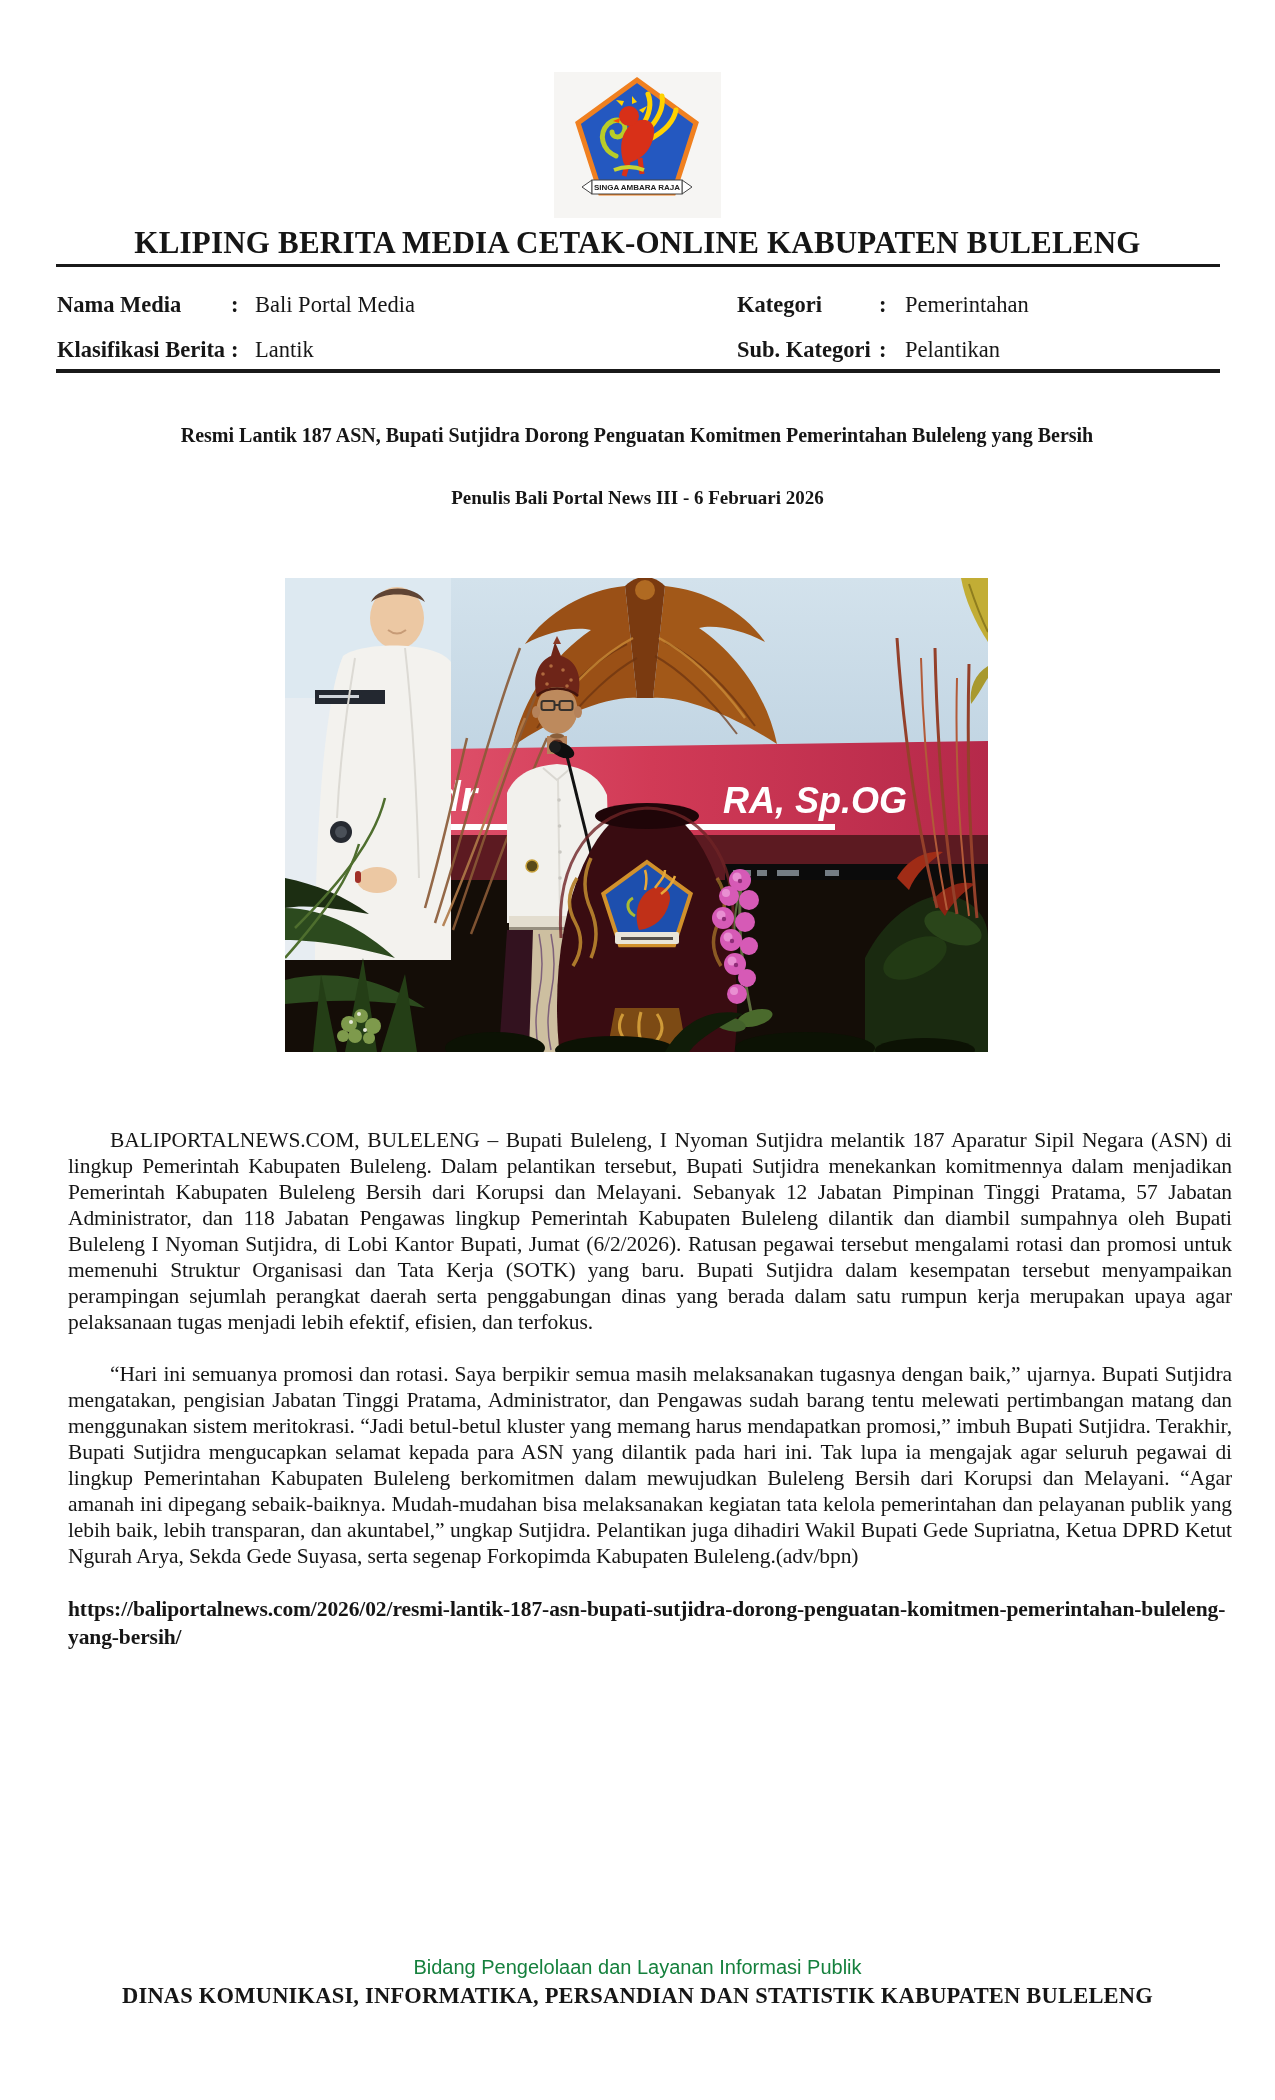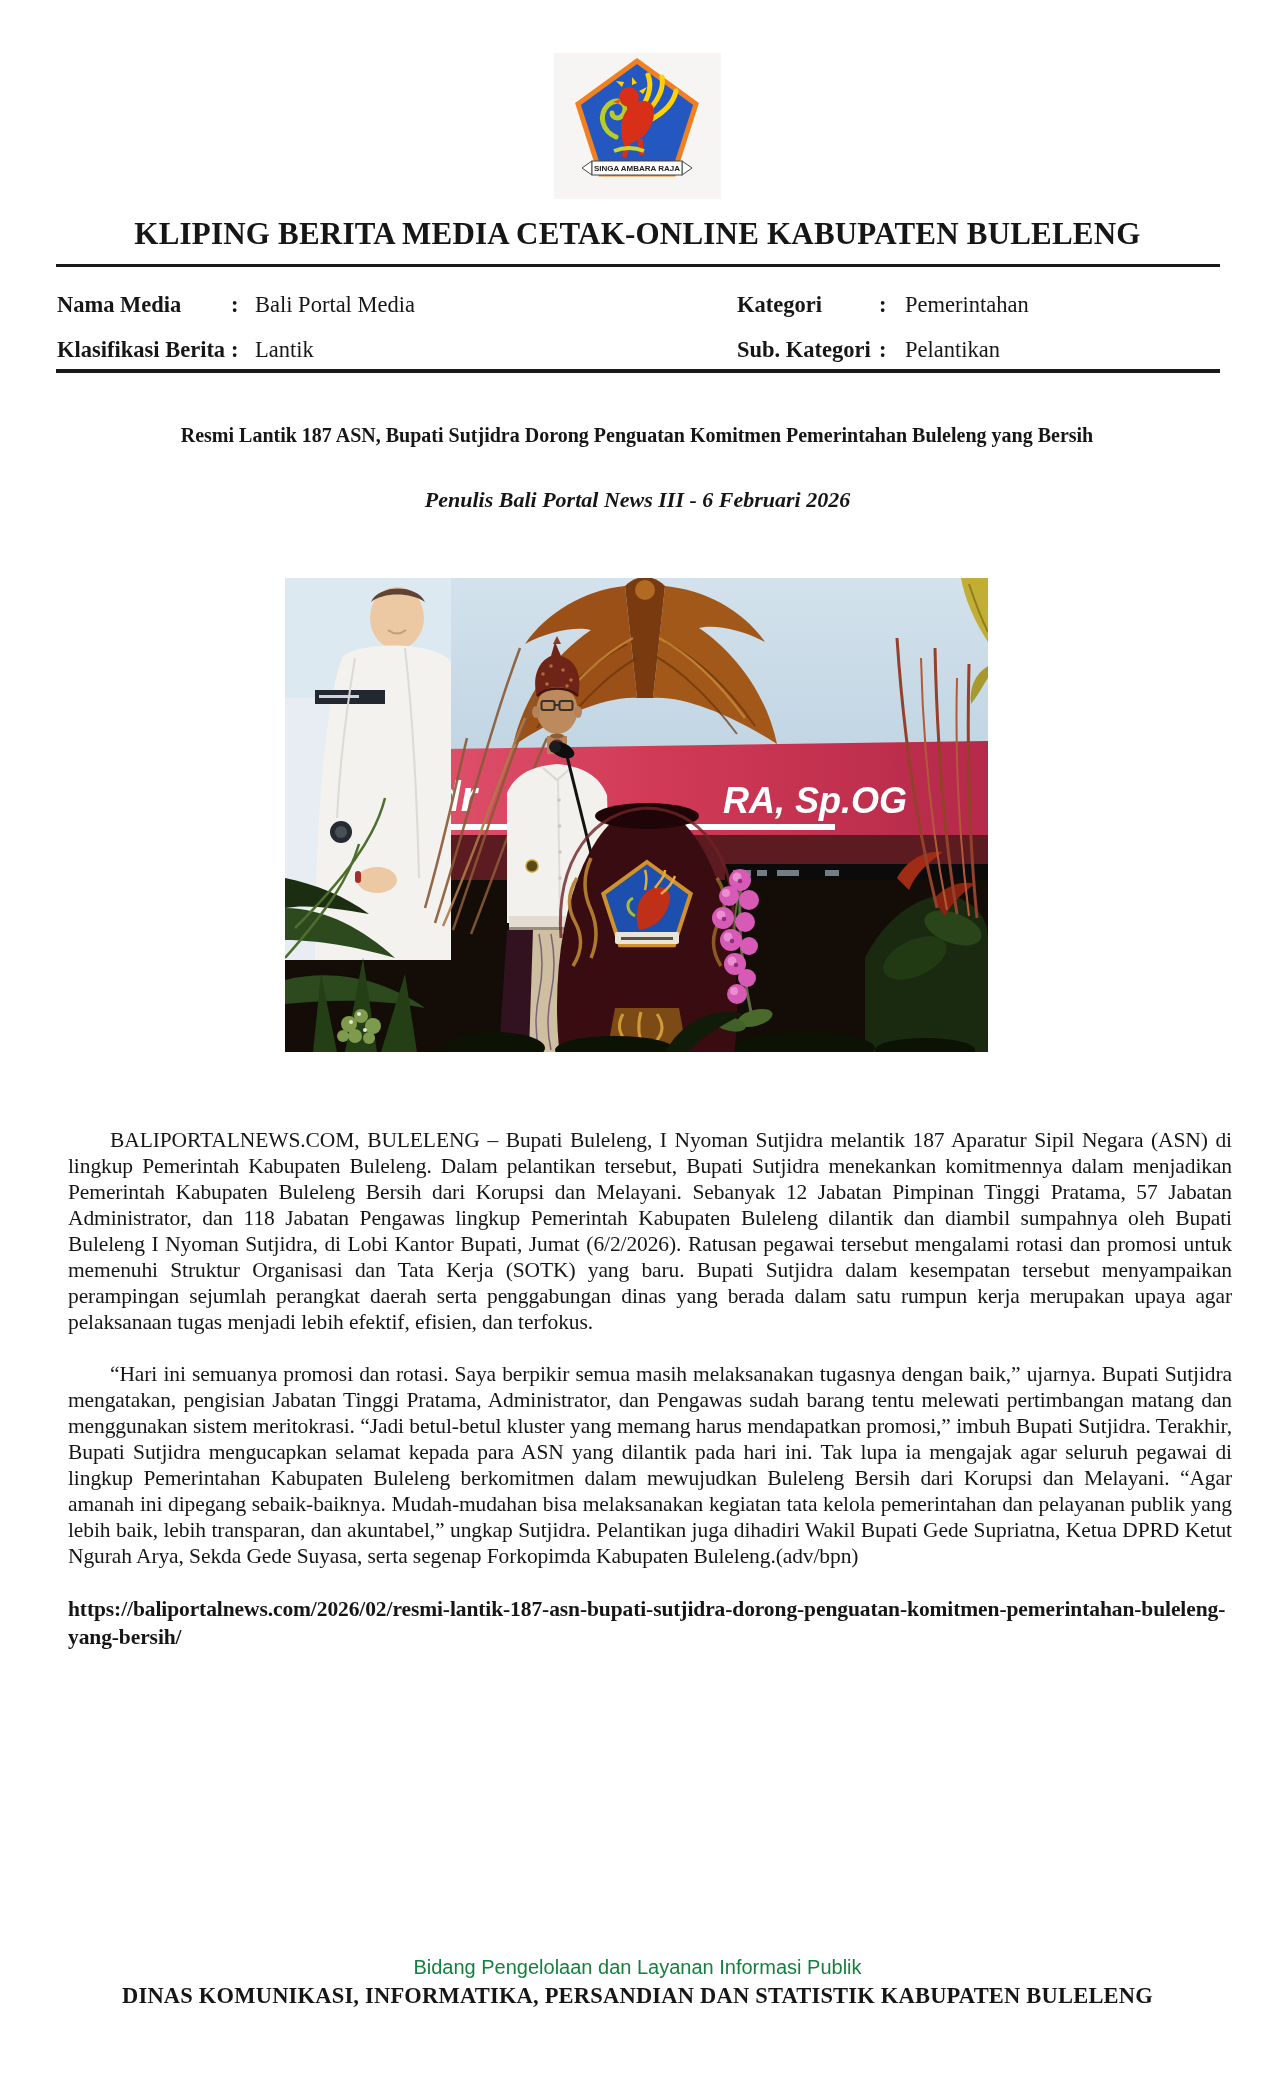--- a/index.html
+++ b/index.html
@@ -1,39 +1,39 @@
 <!DOCTYPE html>
 <html><head>
 <meta charset="utf-8">
 <style>
   * { margin:0; padding:0; box-sizing:border-box; }
   html,body { background:#ffffff; }
   .page { position:relative; width:1275px; height:2100px; margin:0 auto; background:#fff;
           font-family:"Liberation Serif", serif; color:#161616; overflow:hidden; }
 
-  .logo-box { position:absolute; top:53px; left:554px; width:167px; height:146px; background:#f6f5f3; }
+  .logo-box { position:absolute; top:72px; left:554px; width:167px; height:146px; background:#f6f5f3; }
   .logo-box svg { width:100%; height:100%; display:block; }
 
-  .header-title { position:absolute; top:216px; left:0; width:100%; text-align:center;
+  .header-title { position:absolute; top:225px; left:0; width:100%; text-align:center;
                   font-size:31px; font-weight:700; letter-spacing:0.2px; }
 
   .rule { position:absolute; left:56px; width:1164px; background:#191919; }
   .rule-top { top:264px; height:3px; }
   .rule-bottom { top:369px; height:4px; }
 
   .meta { position:absolute; top:282px; left:57px; width:1163px; display:grid;
           grid-template-columns:174px 24px 482px 142px 26px 1fr;
           grid-auto-rows:45px; align-items:center; font-size:22.5px; }
   .m-label { font-weight:700; }
   .m-colon { font-weight:700; }
 
   .headline { position:absolute; top:414px; left:57px; width:1160px; text-align:center;
               font-size:20px; line-height:43px; font-weight:700; }
   .byline { position:absolute; top:487px; left:0; width:100%; text-align:center;
-            font-size:22px; font-weight:700;font-style:italic; }
+            font-size:19px; font-weight:700; }
 
   .photo { position:absolute; top:578px; left:285px; width:703px; height:474px; overflow:hidden; }
   .photo svg { width:100%; height:100%; display:block; }
 
   .body-text { position:absolute; top:1127px; left:56px; width:1164px; font-size:21.5px;
                line-height:26px; text-align:justify; letter-spacing:-0.1px;margin-left:12px; }
   .body-text p { margin:0 0 26px 0; text-indent:42px; }
   .url-text { font-weight:700; text-indent:0 !important; overflow-wrap:anywhere; line-height:28px; }
 
   .footer { position:absolute; top:1956px; left:0; width:100%; text-align:center; }

